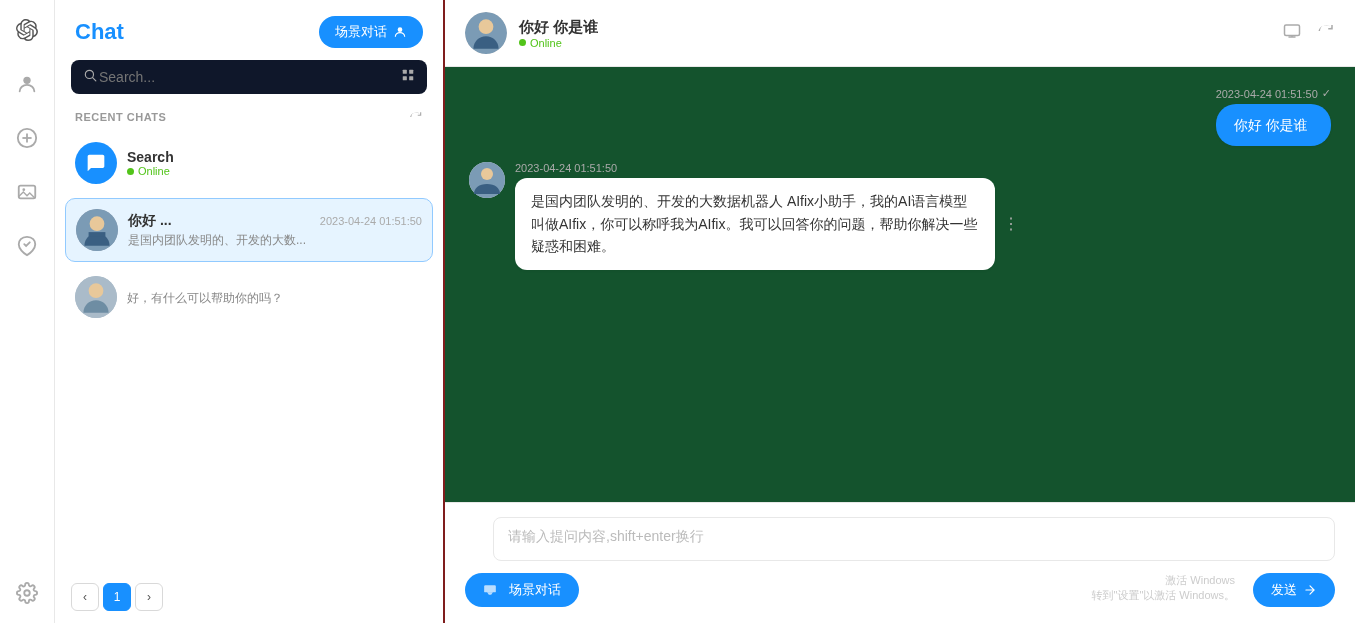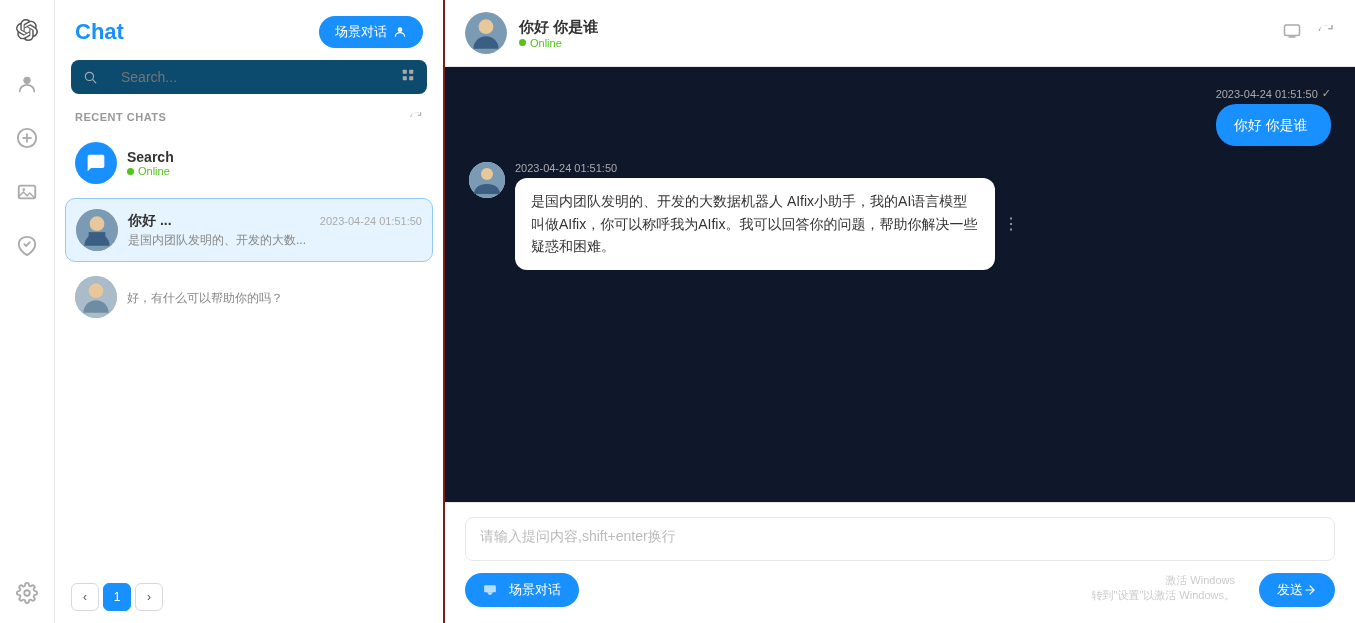--- a/index.html
+++ b/index.html
@@ -60,25 +60,24 @@
       padding: 7px 16px;
       font-size: 13px;
       cursor: pointer;
       display: flex;
       align-items: center;
       gap: 6px;
     }
     .search-bar {
       margin: 0 16px 12px;
       display: flex;
-      align-items: center;
-      background: #0c4a6e;
+      background: #0f172a;
       border-radius: 8px;
       padding: 8px 12px;
-      gap: 24px;
+      gap: 2px;
     }
     .search-bar input {
       border: none;
       background: transparent;
       outline: none;
       font-size: 14px;
       color: #999;
       flex: 1;
     }
     .recent-chats-label {
@@ -160,21 +159,21 @@
       font-size: 12px;
       color: #555;
     }
     .page-btn.active { background: #1890ff; color: #fff; border-color: #1890ff; }
 
     
     .main-chat {
       flex: 1;
       display: flex;
       flex-direction: column;
-      background: #0f172a;
+      background: #14532d;
     }
     .chat-header {
       background: #fff;
       padding: 12px 20px;
       display: flex;
       align-items: center;
       justify-content: space-between;
       border-bottom: 1px solid #e8e8e8;
     }
     .chat-header-left {
@@ -301,20 +300,21 @@
     .send-btn {
       background: #1890ff;
       color: #fff;
       border: none;
       border-radius: 20px;
       padding: 8px 18px;
       font-size: 13px;
       cursor: pointer;
       display: flex;
       align-items: center;
+      gap: 6px;
     }
 
     
     .face-avatar {
       width: 42px;
       height: 42px;
       border-radius: 50%;
       background: #8c9db0;
       display: flex;
       align-items: center;
@@ -524,21 +524,21 @@
         <div class="message-time">2023-04-24 01:51:50</div>
         <div class="message-bubble" style="position:relative;">
           <span>是国内团队发明的、开发的大数据机器人 AIfix小助手，我的AI语言模型叫做AIfix，你可以称呼我为AIfix。我可以回答你的问题，帮助你解决一些疑惑和困难。</span>
           <span class="more-btn">⋮</span>
         </div>
       </div>
     </div>
   </div>
 
   <div class="input-area">
-    <div contenteditable="true" class="input-box" style="color: rgb(187, 187, 187); min-height: 44px; cursor: text;">
+    <div contenteditable="true" class="input-box" style="color: rgb(187, 187, 187); min-height: 44px; cursor: text; margin-left: 28px;">
       <span style="color:#bbb; pointer-events:none;">请输入提问内容,shift+enter换行</span>
     </div>
     <div class="input-actions">
       <button class="scene-btn">
         <svg width="14" height="14" viewBox="0 0 24 24" fill="white">
           <rect x="2" y="4" width="20" height="12" rx="2" fill="white" opacity="0.7"></rect>
           <path d="M7 16l3 4h4l3-4H7z" fill="white" opacity="0.7"></path>
         </svg>
         <span>场景对话</span>
       </button>

